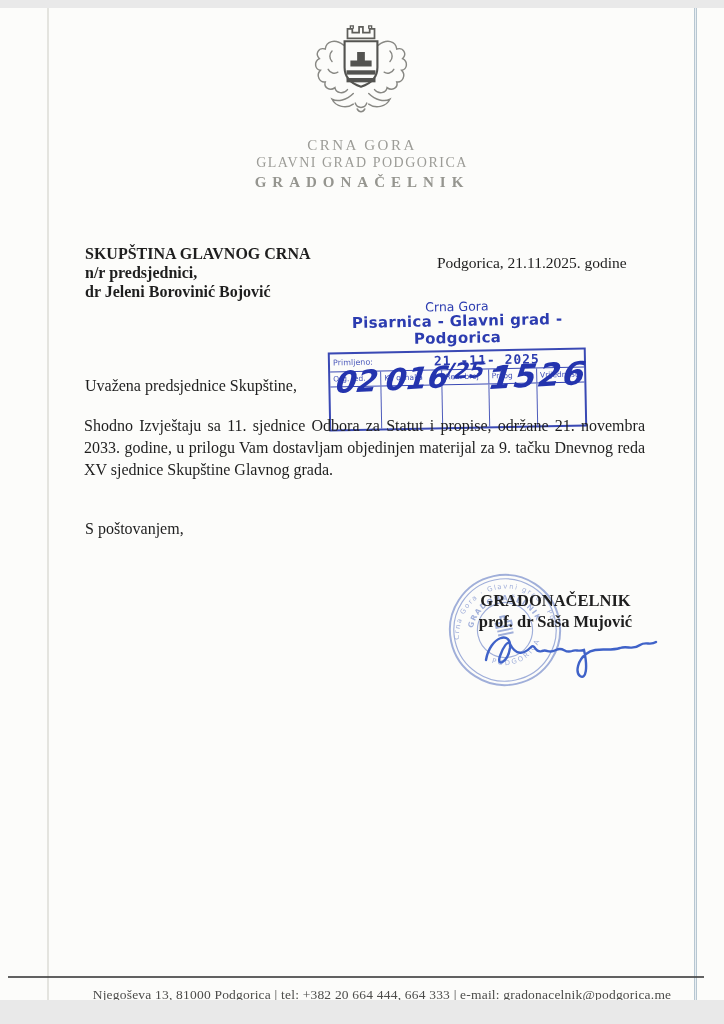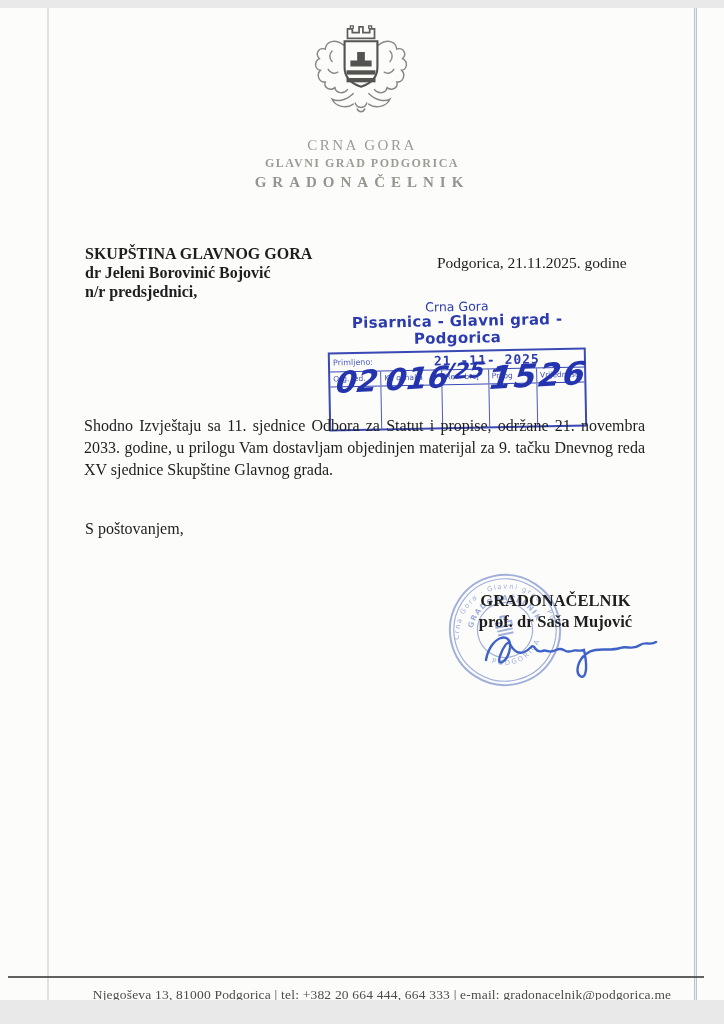--- a/index.html
+++ b/index.html
@@ -12,21 +12,21 @@
   
   .fold-left  { position:absolute; left:47px;  top:0; width:2px; height:100%; background:#e4e4df; }
   .edge-right { position:absolute; left:694px; top:0; width:3px; height:100%;
                 background:linear-gradient(90deg,#9fb3c0,#e8eef2,#9fb3c0); }
 
   
   .crest { position:absolute; left:302px; top:14px; width:118px; height:112px; opacity:.82; }
   .letterhead { position:absolute; left:0; top:128px; width:724px; text-align:center;
                 color:#9c9c97; line-height:18px; }
   .lh1 { font-size:15px; letter-spacing:2.5px; }
-  .lh2 { font-size:12px; letter-spacing:1.5px;font-weight:bold; }
+  .lh2 { font-size:14px; letter-spacing:1.5px; }
   .lh3 { font-size:15px; letter-spacing:6px; font-weight:bold; color:#95958f; margin-top:1px; }
 
   
   .recipient { position:absolute; left:85px; top:236px; font-weight:bold; font-size:16px; line-height:19px; }
   .reference { position:absolute; left:430px; top:245px; font-size:15.5px; line-height:19px; }
   .reference .ref-date { padding-left:7px; }
 
   
   .rstamp { position:absolute; left:328px; top:292px; width:260px;
             color:#2c3cb0; transform:rotate(-1.1deg);
@@ -99,23 +99,23 @@
     <rect x="45" y="58" width="30" height="4.5" fill="#2f2f2b"></rect>
   </svg>
 
   <div class="letterhead">
     <div class="lh1">CRNA GORA</div>
     <div class="lh2">GLAVNI GRAD PODGORICA</div>
     <div class="lh3">GRADONAČELNIK</div>
   </div>
 
   <div class="recipient">
-    <div>SKUPŠTINA GLAVNOG GORA</div>
+    <div>SKUPŠTINA GLAVNOG CRNA</div>
+    <div>n/r predsjednici,</div>
     <div>dr Jeleni Borovinić Bojović</div>
-    <div>n/r predsjednici,</div>
   </div>
 
   <div class="reference">
     <div class="ref-date">Podgorica, 21.11.2025. godine</div>
   </div>
 
   <div class="rstamp">
     <div class="t1">Crna Gora</div>
     <div class="t2">Pisarnica - Glavni grad - Podgorica</div>
     <div class="rtable">
@@ -137,20 +137,21 @@
         <div class="rc c3"></div>
           <div class="rc c4"></div>
       </div>
     </div>
     <span class="hand hv0">02</span>
     <span class="hand hv1">016</span>
     <span class="hand hv2">/25 –</span>
     <span class="hand hv3">1526</span>
   </div>
 
+  <div class="salutation">Uvažena predsjednice Skupštine,</div>
   <div class="bodytext">Shodno Izvještaju sa 11. sjednice Odbora za Statut i propise, održane 21. novembra 2033. godine, u prilogu Vam dostavljam objedinjen materijal za 9. tačku Dnevnog reda XV sjednice Skupštine Glavnog grada.</div>
   <div class="closing">S poštovanjem,</div>
 
   <svg class="seal" viewBox="0 0 120 120">
     <defs>
       <path id="sealOuterArc" d="M12,66 A48,48 0 1 1 108,66"></path>
       <path id="sealInnerArc" d="M26,64 A34,34 0 1 1 94,64"></path>
       <path id="sealBottomArc" d="M28,78 A38,38 0 0 0 92,78"></path>
     </defs>
     <circle cx="60" cy="60" r="56" fill="none" stroke="#8a9cd2" stroke-width="2"></circle>

